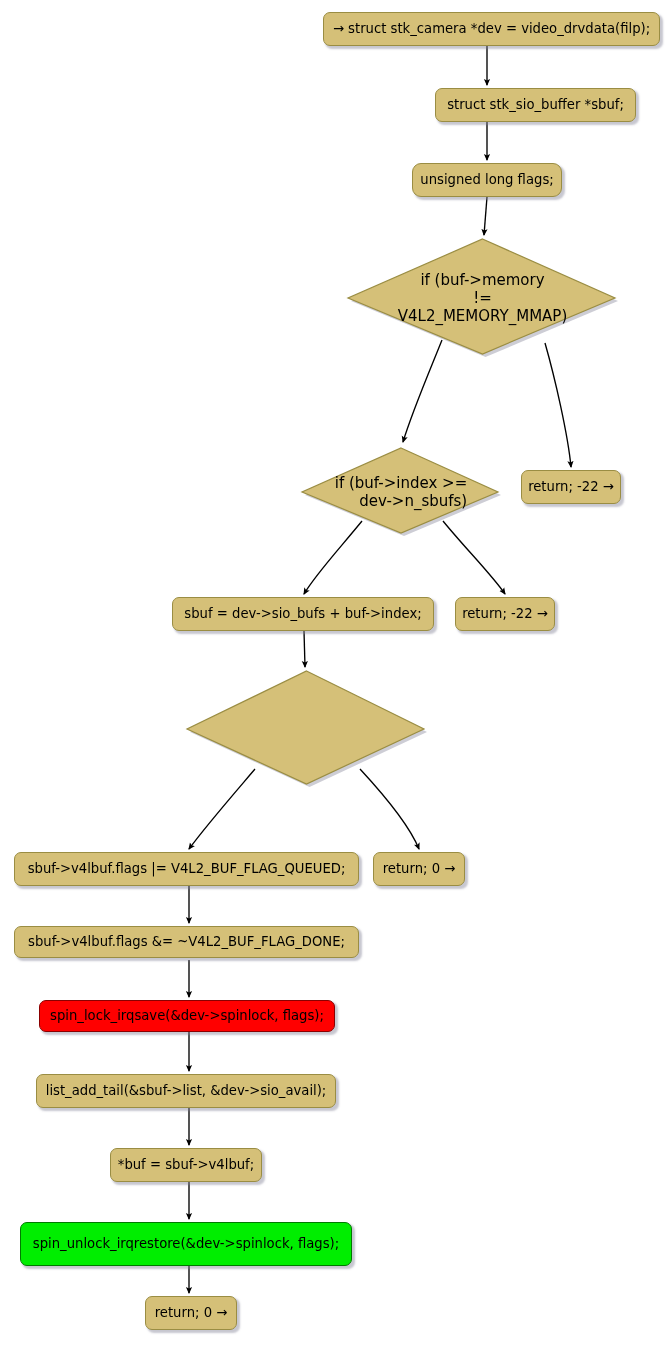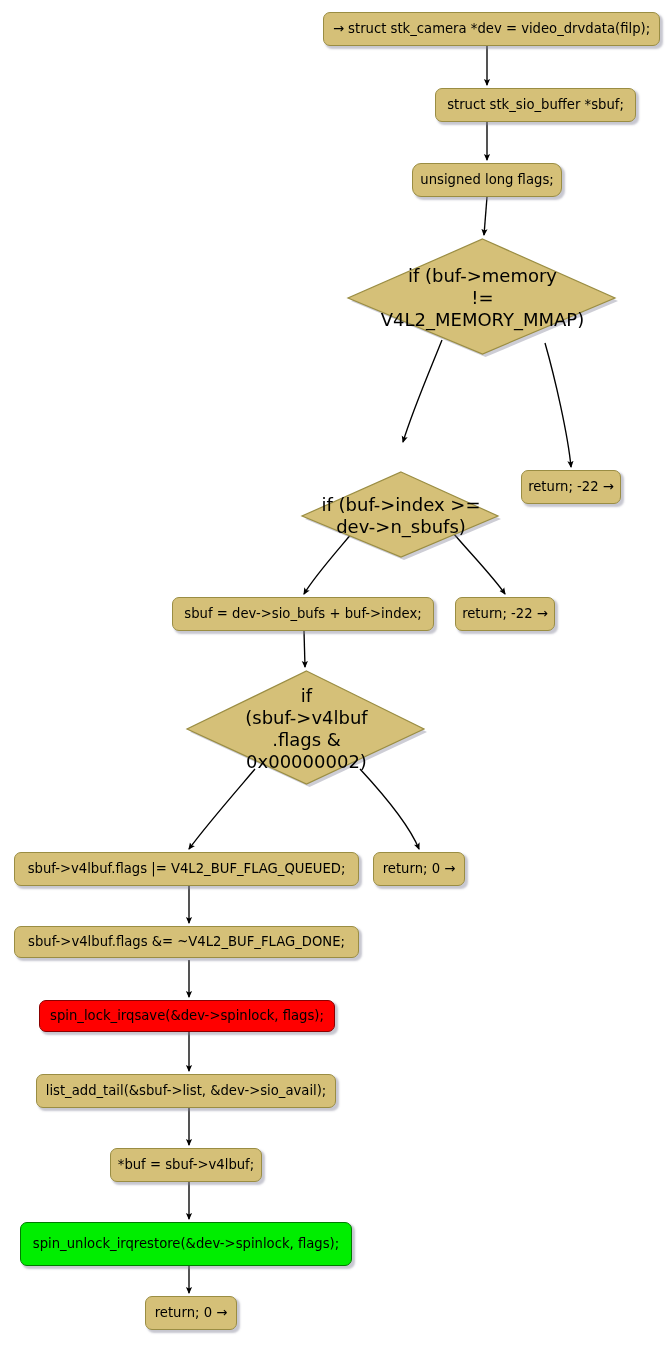--- a/index.html
+++ b/index.html
@@ -53,21 +53,21 @@
   }
   .rect.green {
     background: #00ee00;
     border-color: #007a00;
   }
   
   .diamond {
     background: transparent;
     border: none;
     box-shadow: none;
-    font-size: 18px;
+    font-size: 15px;
   }
   .diamond .dshape {
     position: absolute;
     left: 0; top: 0;
     width: 100%;
     height: 100%;
     z-index: 0;
   }
   .diamond .dlabel {
     position: relative;
@@ -108,34 +108,31 @@
       <div class="node rect" style="left: 323px; top: 12px; width: 337px; height: 34px;"><span>→ struct stk_camera *dev = video_drvdata(filp);</span></div>
       <div class="node rect" style="left: 387px; top: 88px; width: 201px; height: 34px; margin-left: 48px;"><span>struct stk_sio_buffer *sbuf;</span></div>
       <div class="node rect" style="left: 412px; top: 163px; width: 150px; height: 34px; border-radius: 9px;"><span>unsigned long flags;</span></div>
       <div class="node diamond" style="left: 346px; top: 238px; width: 273px; height: 120px;"><svg class="dshape" viewBox="0 0 273 120" preserveAspectRatio="none">
           <path d="M 139.5 4 L 272 63 L 139.5 119 L 5 63 Z" fill="rgba(130,130,150,0.40)"></path>
           <path d="M 136.5 1 L 269 60 L 136.5 116 L 2 60 Z" fill="#d5c078" stroke="#9a8d43" stroke-width="1.2"></path>
         </svg><span class="dlabel">if (buf-&gt;memory
 !=
 V4L2_MEMORY_MMAP)</span></div>
       <div class="node rect" style="left: 521px; top: 470px; width: 100px; height: 34px;"><span>return; -22 →</span></div>
-      <div class="node diamond" style="left: 300px; top: 471px; width: 202px; height: 90px;"><svg class="dshape" viewBox="0 0 202 90" preserveAspectRatio="none">
+      <div class="node diamond" style="left: 300px; top: 447px; width: 202px; height: 90px; text-align: right;"><svg class="dshape" viewBox="0 0 202 90" preserveAspectRatio="none">
           <path d="M 104 4 L 201 48 L 104 89 L 5 48 Z" fill="rgba(130,130,150,0.40)"></path>
           <path d="M 101 1 L 198 45 L 101 86 L 2 45 Z" fill="#d5c078" stroke="#9a8d43" stroke-width="1.2"></path>
         </svg><span class="dlabel">if (buf-&gt;index &gt;=
 dev-&gt;n_sbufs)</span></div>
       <div class="node rect" style="left: 172px; top: 597px; width: 262px; height: 34px;"><span>sbuf = dev-&gt;sio_bufs + buf-&gt;index;</span></div>
       <div class="node rect" style="left: 455px; top: 597px; width: 100px; height: 34px;"><span>return; -22 →</span></div>
       <div class="node diamond" style="left: 185px; top: 670px; width: 243px; height: 118px;"><svg class="dshape" viewBox="0 0 243 118" preserveAspectRatio="none">
           <path d="M 124.5 4 L 242 62 L 124.5 117 L 5 62 Z" fill="rgba(130,130,150,0.40)"></path>
           <path d="M 121.5 1 L 239 59 L 121.5 114 L 2 59 Z" fill="#d5c078" stroke="#9a8d43" stroke-width="1.2"></path>
-        </svg><span class="dlabel">if
-(sbuf-&gt;v4lbuf
-.flags &amp;
-0x00000002)</span></div>
+        </svg></div>
       <div class="node rect" style="left: 14px; top: 852px; width: 345px; height: 34px;"><span>sbuf-&gt;v4lbuf.flags |= V4L2_BUF_FLAG_QUEUED;</span></div>
       <div class="node rect" style="left: 373px; top: 852px; width: 92px; height: 34px;"><span>return; 0 →</span></div>
       <div class="node rect" style="left: 14px; top: 926px; width: 345px; height: 32px;"><span>sbuf-&gt;v4lbuf.flags &amp;= ~V4L2_BUF_FLAG_DONE;</span></div>
       <div class="node rect red" style="left: 39px; top: 1000px; width: 296px; height: 32px;"><span>spin_lock_irqsave(&amp;dev-&gt;spinlock, flags);</span></div>
       <div class="node rect" style="left: 36px; top: 1074px; width: 300px; height: 34px;"><span>list_add_tail(&amp;sbuf-&gt;list, &amp;dev-&gt;sio_avail);</span></div>
       <div class="node rect" style="left: 110px; top: 1148px; width: 152px; height: 34px;"><span>*buf = sbuf-&gt;v4lbuf;</span></div>
       <div class="node rect green" style="left: 20px; top: 1222px; width: 332px; height: 44px;"><span>spin_unlock_irqrestore(&amp;dev-&gt;spinlock, flags);</span></div>
       <div class="node rect" style="left: 145px; top: 1296px; width: 92px; height: 34px;"><span>return; 0 →</span></div>
     </div>
 </div>

